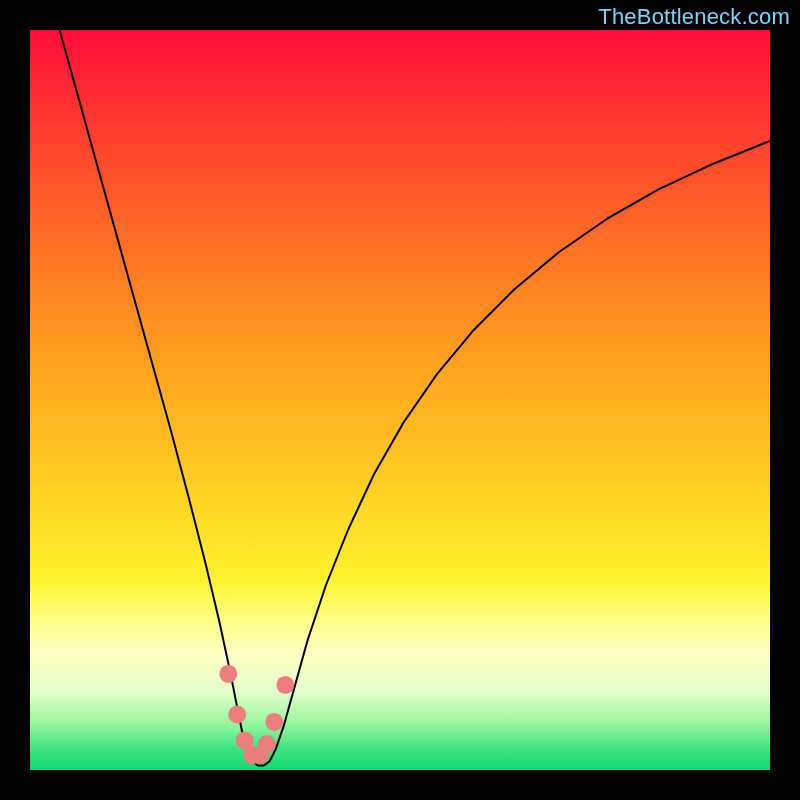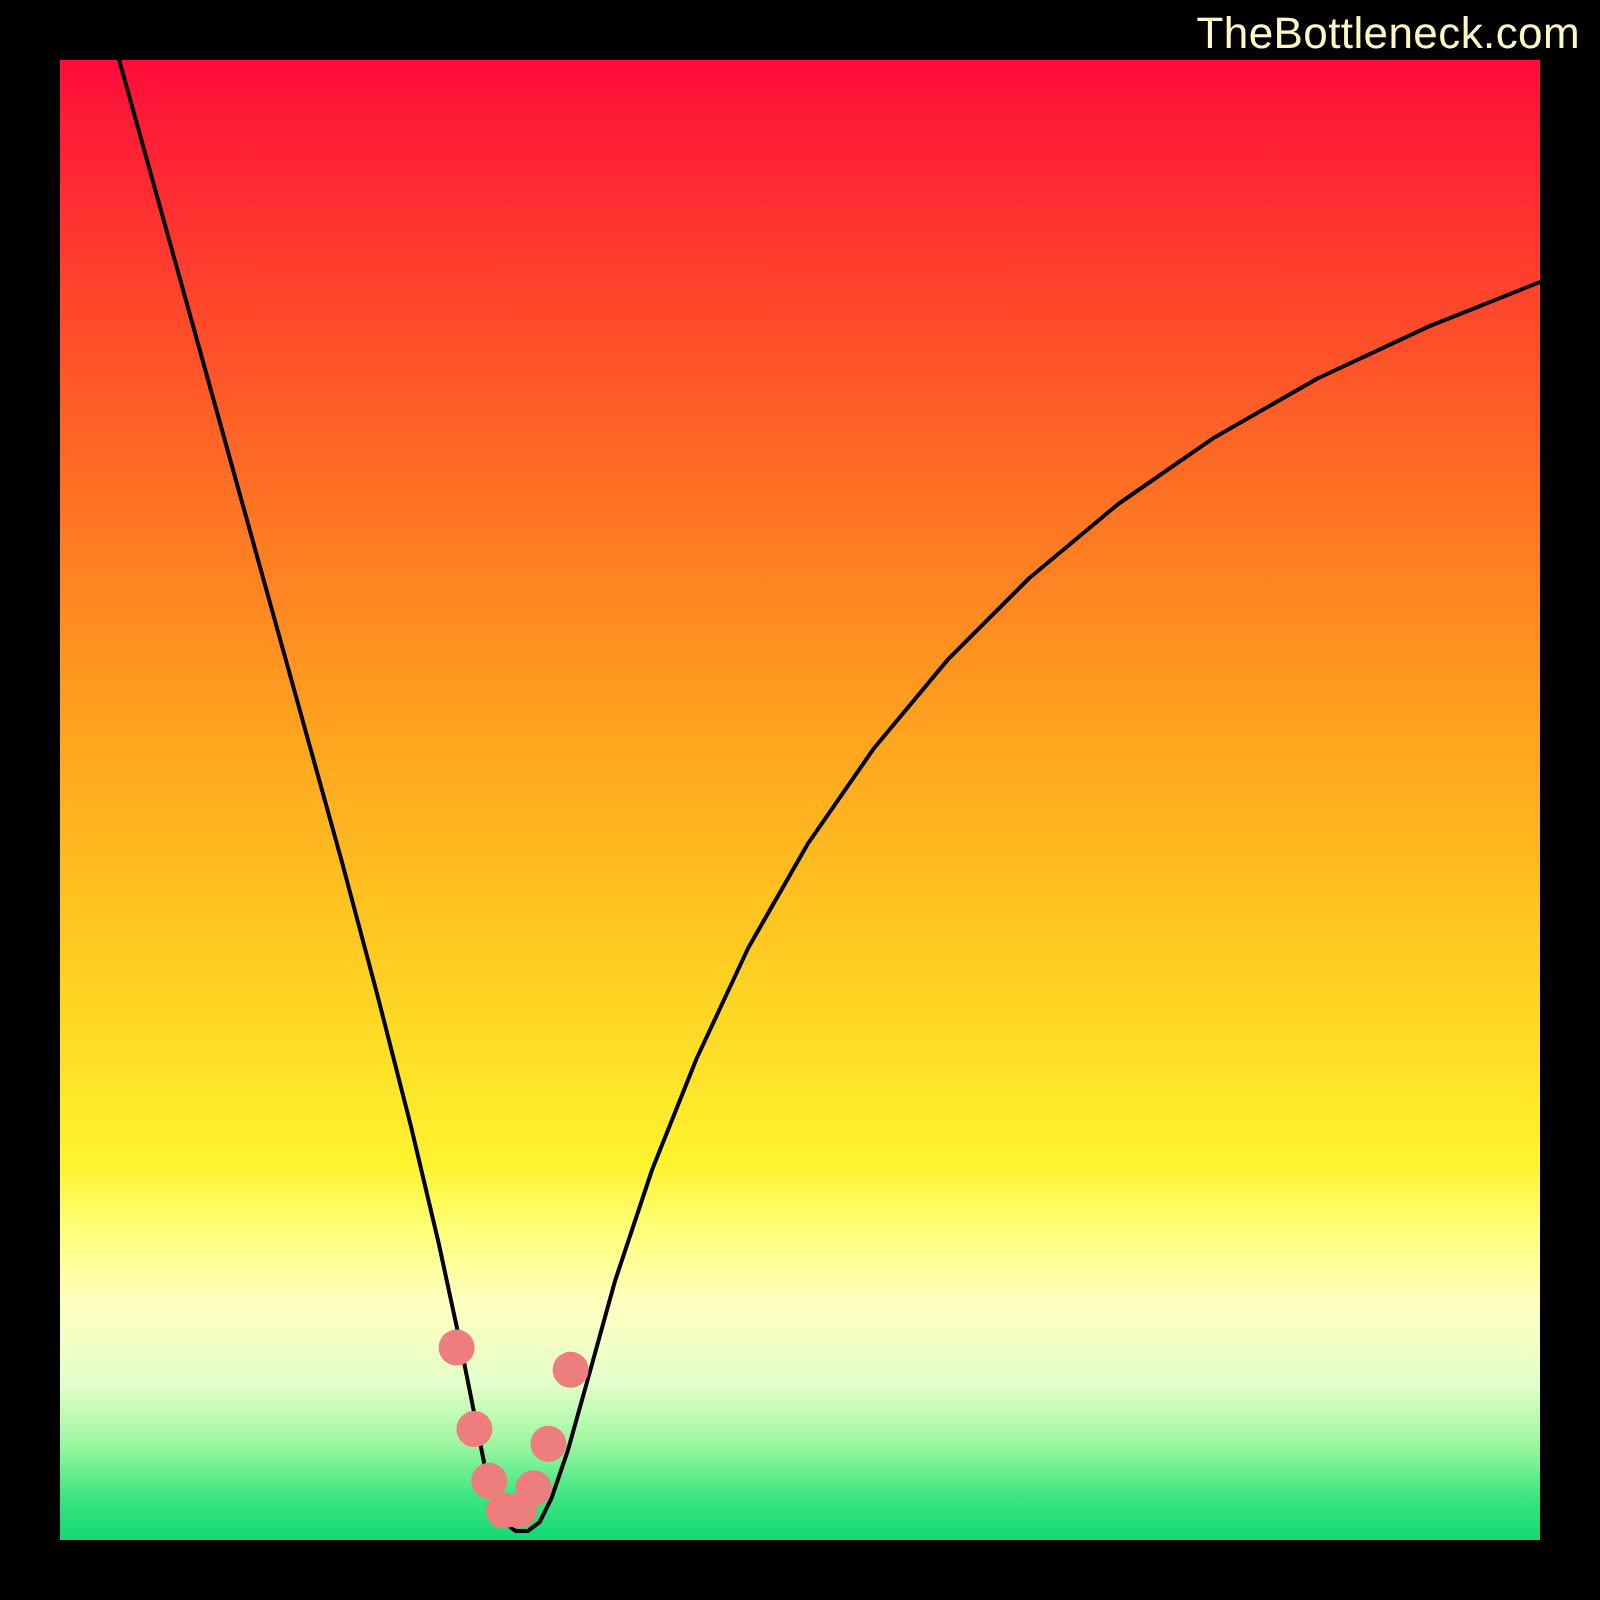--- a/index.html
+++ b/index.html
@@ -16,21 +16,21 @@
     top: 0;
     left: 0;
     width: 800px;
     height: 800px;
     background: #000;
   }
   .watermark {
     position: absolute;
     top: 4px;
     right: 10px;
-    color: #fef9c3;
+    color: #7dd3fc;
     font-size: 22px;
     font-weight: 500;
     letter-spacing: 0.2px;
     z-index: 5;
   }
   svg {
     position: absolute;
     top: 0;
     left: 0;
   }

